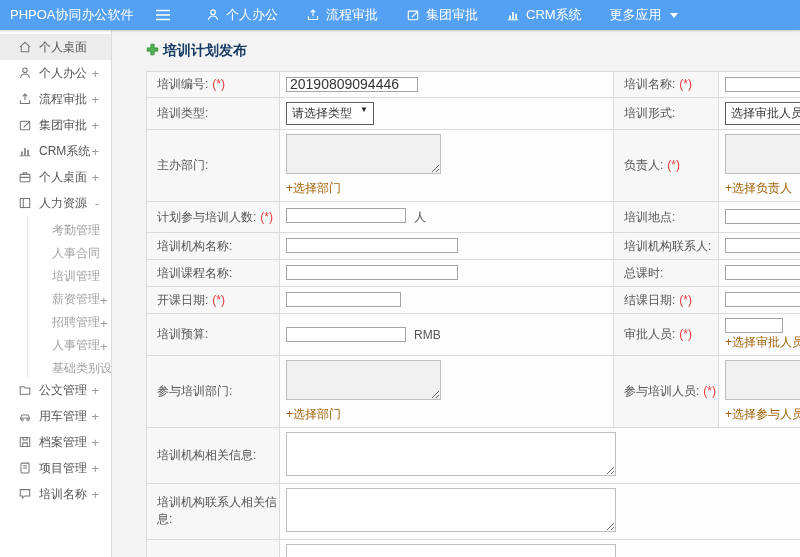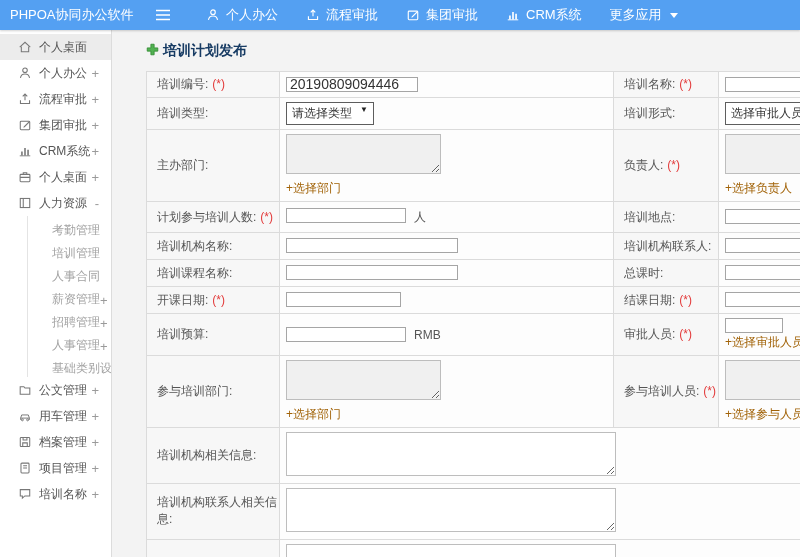--- a/index.html
+++ b/index.html
@@ -192,25 +192,25 @@
         </span>
       <span class="slabel">人力资源</span>
       <span class="sexp">-</span>
     </div>
     <div class="submenu">
       <div class="sub-item">
         <span class="slabel">考勤管理</span>
         <span class="sexp"></span>
       </div>
       <div class="sub-item">
+        <span class="slabel">人事合同</span>
+        <span class="sexp"></span>
+      </div>
+      <div class="sub-item">
         <span class="slabel">培训管理</span>
-        <span class="sexp"></span>
-      </div>
-      <div class="sub-item">
-        <span class="slabel">人事合同</span>
         <span class="sexp"></span>
       </div>
       <div class="sub-item">
         <span class="slabel">薪资管理</span>
         <span class="sexp">+</span>
       </div>
       <div class="sub-item">
         <span class="slabel">招聘管理</span>
         <span class="sexp">+</span>
       </div>

